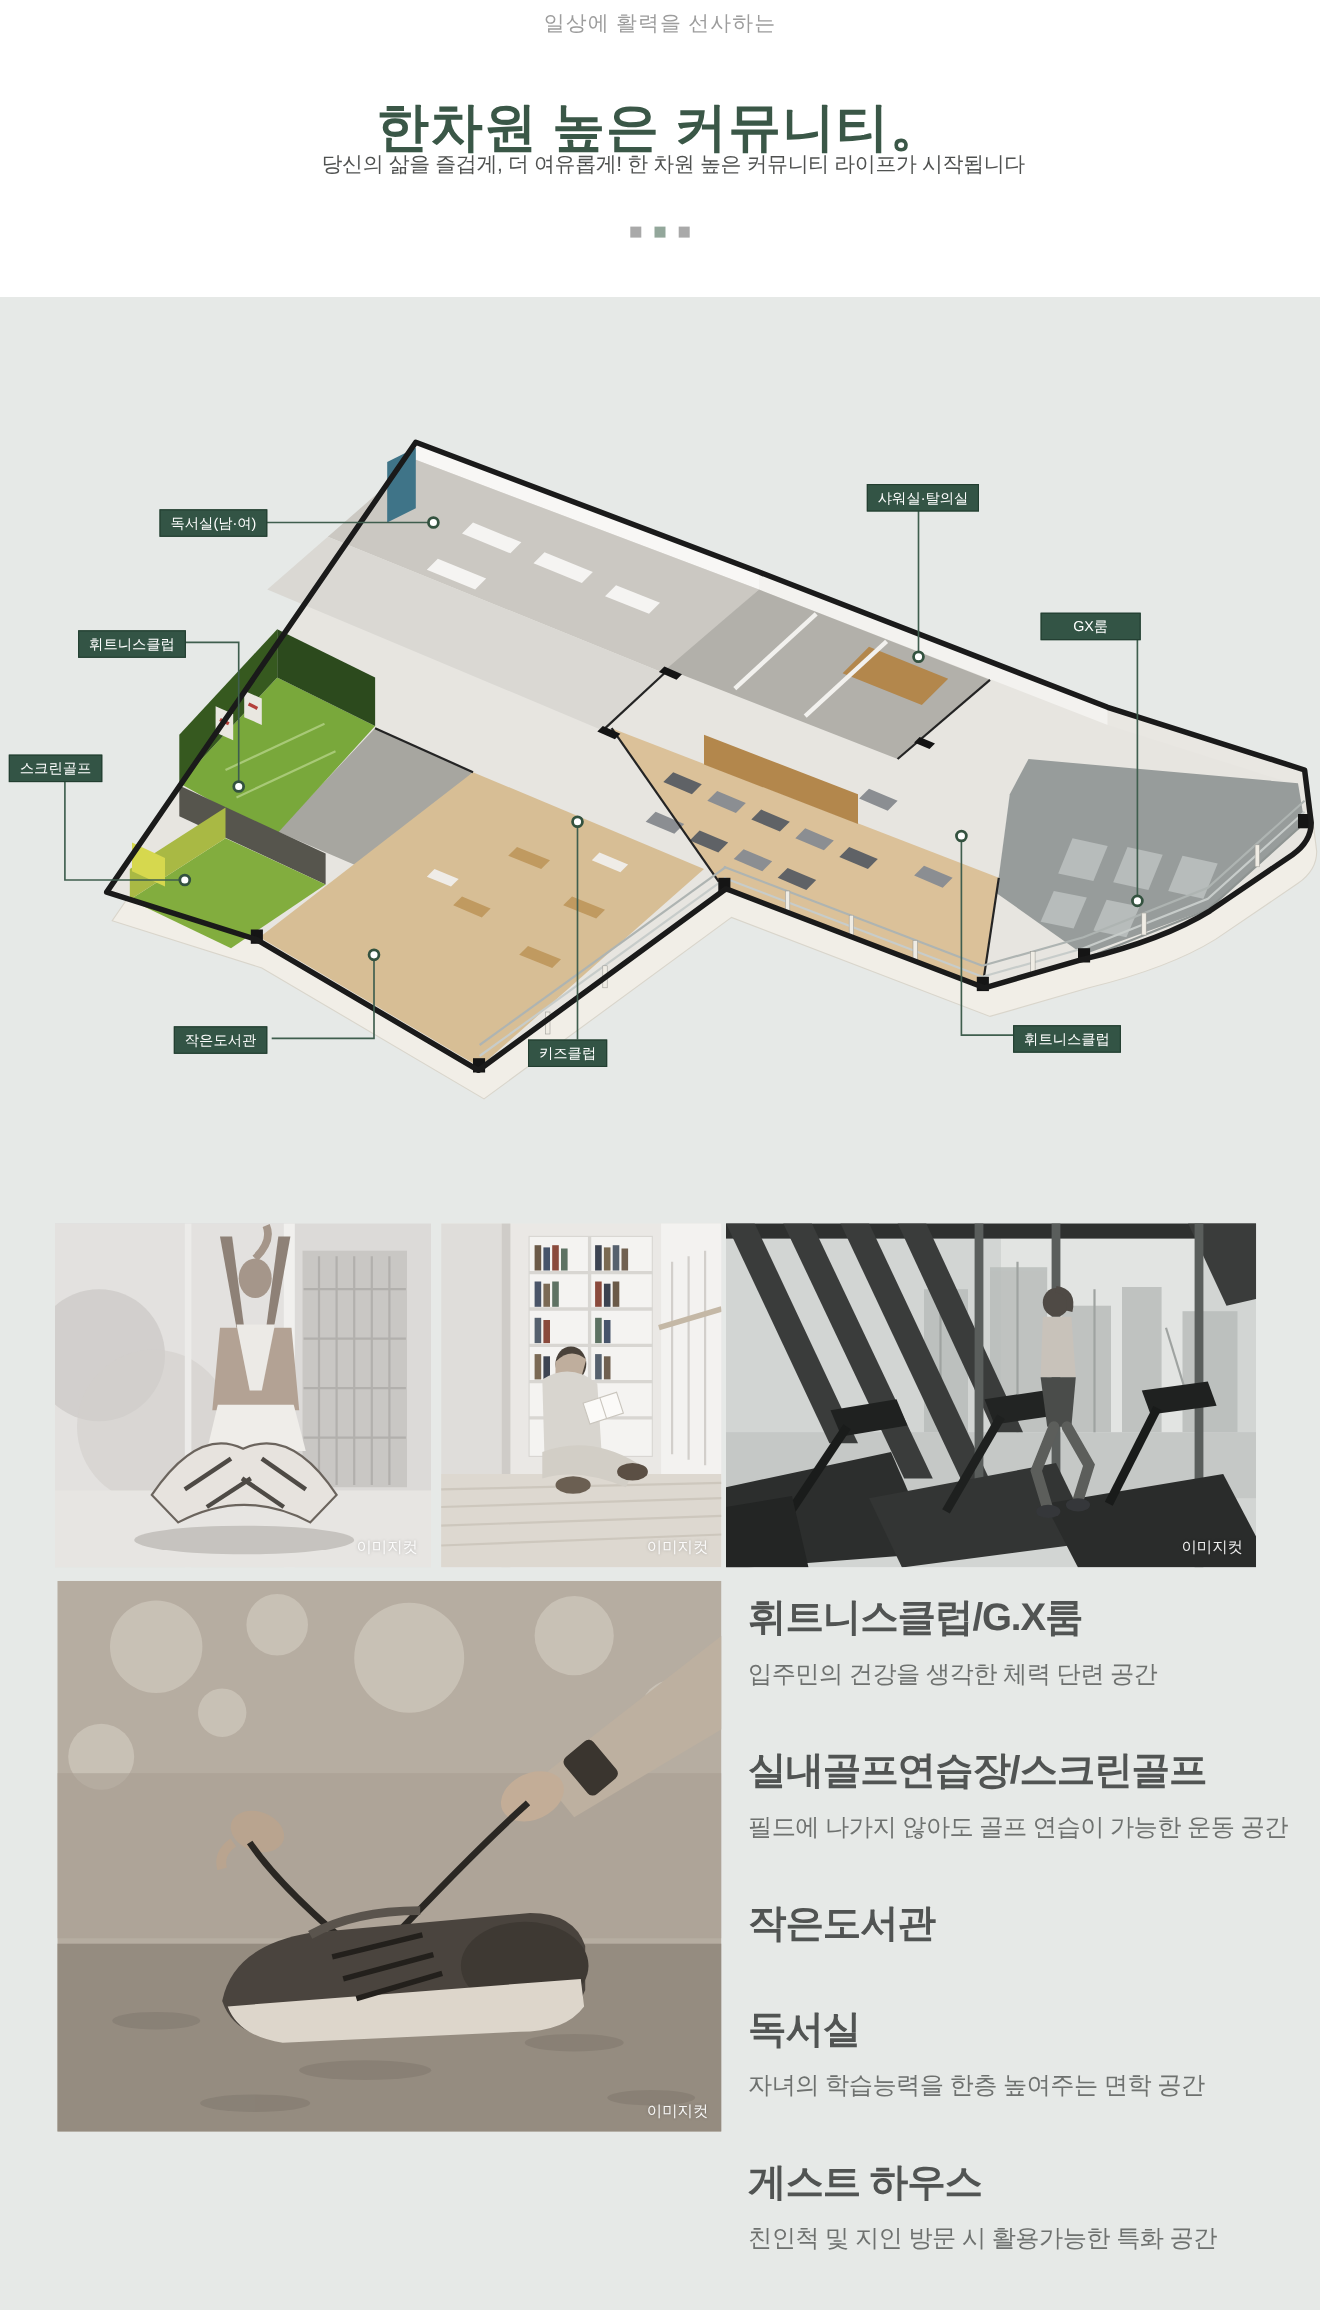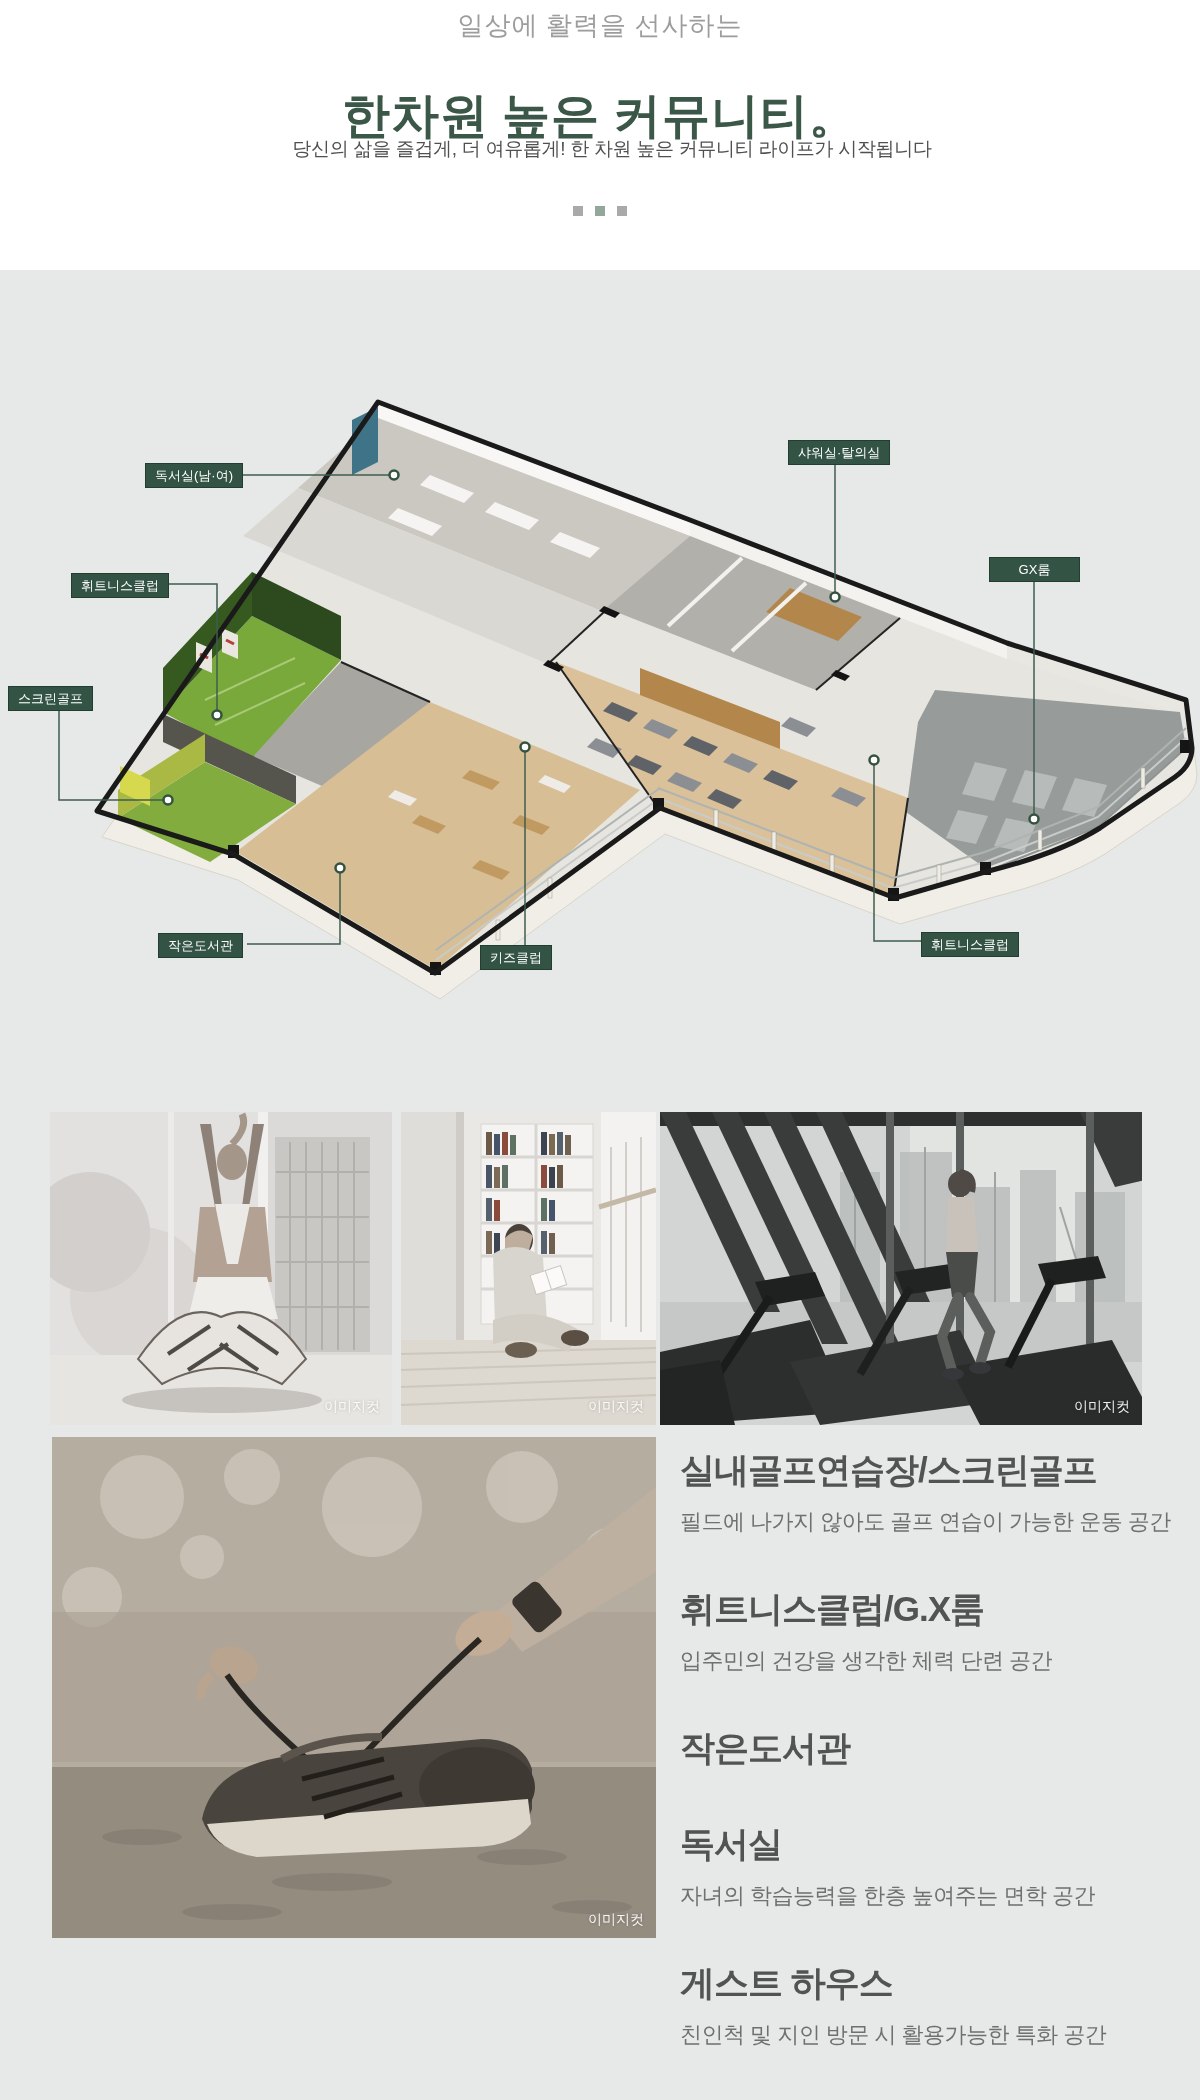--- a/index.html
+++ b/index.html
@@ -3,21 +3,21 @@
 <meta charset="utf-8">
 <style>
   * { margin:0; padding:0; box-sizing:border-box; }
   html,body { width:1200px; }
   body { font-family:"Liberation Sans", sans-serif; background:#ffffff; }
   .page { position:relative; width:1200px; height:2100px; overflow:hidden; background:#ffffff; }
 
   
   .header { position:absolute; left:0; top:0; width:1200px; height:270px; background:#ffffff; text-align:center; }
   .eyebrow { position:absolute; left:0; top:8px; width:100%; font-family:"Liberation Serif", serif;
-             font-size:26px; font-weight:400; color:#9d9d9d; letter-spacing:1px; white-space:nowrap; }
+             font-size:19px; font-weight:400; color:#9d9d9d; letter-spacing:1px; white-space:nowrap; }
   .main-title { position:absolute; left:0; top:44px; width:100%; font-family:"Liberation Serif", serif;
              font-size:48px; font-weight:700; color:#3a5747; letter-spacing:1px; white-space:nowrap;margin-top:40px; }
   .header-desc { position:absolute; left:12px; top:136px; width:100%; font-size:19px; color:#4f5150;
              letter-spacing:-0.3px; white-space:nowrap; }
   .dots { position:absolute; left:0; top:206px; width:100%; display:flex; justify-content:center; gap:12px; }
   .dots span { width:10px; height:10px; display:inline-block; background:#a9a9a9; }
   .dots span.mid { background:#93a79b; }
 
   
   .community { position:absolute; left:0; top:270px; width:1200px; height:1830px; background:#e6e9e7; }
@@ -204,21 +204,21 @@
           <circle cx="874" cy="490" r="4.5"></circle>
       </g>
     </svg>
 
     <div class="plan-label" style="left:145px; top:193px;">독서실(남·여)</div>
     <div class="plan-label" style="left:71px;  top:303px;">휘트니스클럽</div>
     <div class="plan-label" style="left:8px;  top:416px;">스크린골프</div>
     <div class="plan-label" style="left:158px; top:663px;">작은도서관</div>
     <div class="plan-label" style="left:480px; top:675px;">키즈클럽</div>
     <div class="plan-label" style="left:788px; top:170px;">샤워실·탈의실</div>
-    <div class="plan-label" style="left:989px; top:287px; min-width:91px;">GX룸</div>
+    <div class="plan-label" style="left:946px; top:287px; min-width:91px;">GX룸</div>
     <div class="plan-label" style="left:921px; top:662px;">휘트니스클럽</div>
 
     <div class="photo photo1">
       <svg viewBox="0 0 342 313" preserveAspectRatio="none">
         <rect width="342" height="313" fill="#dcdad8"></rect>
         <rect width="210" height="313" fill="#e3e1df"></rect>
         <circle cx="40" cy="120" r="60" fill="#cbc8c5" opacity="0.7"></circle>
         <circle cx="90" cy="185" r="70" fill="#d2cfcc" opacity="0.6"></circle>
         <rect x="225" y="25" width="95" height="215" fill="#c9c7c4"></rect>
         <g stroke="#b2b0ad" stroke-width="2">
@@ -423,26 +423,26 @@
           <line x1="260" y1="362" x2="342" y2="340"></line>
           <line x1="272" y1="380" x2="350" y2="357"></line>
         </g>
         <path d="M230,322 Q270,300 330,300" stroke="#5a544d" stroke-width="8" fill="none"></path>
       </svg>
       <span class="caption">이미지컷</span>
     </div>
 
     <div class="features">
       <div class="feature">
+        <h3>휘트니스클럽/G.X룸</h3>
+        <p>입주민의 건강을 생각한 체력 단련 공간</p>
+      </div>
+      <div class="feature">
         <h3>실내골프연습장/스크린골프</h3>
         <p>필드에 나가지 않아도 골프 연습이 가능한 운동 공간</p>
-      </div>
-      <div class="feature">
-        <h3>휘트니스클럽/G.X룸</h3>
-        <p>입주민의 건강을 생각한 체력 단련 공간</p>
       </div>
       <div class="feature">
         <h3>작은도서관</h3>
       </div>
       <div class="feature">
         <h3>독서실</h3>
         <p>자녀의 학습능력을 한층 높여주는 면학 공간</p>
       </div>
       <div class="feature">
         <h3>게스트 하우스</h3>

